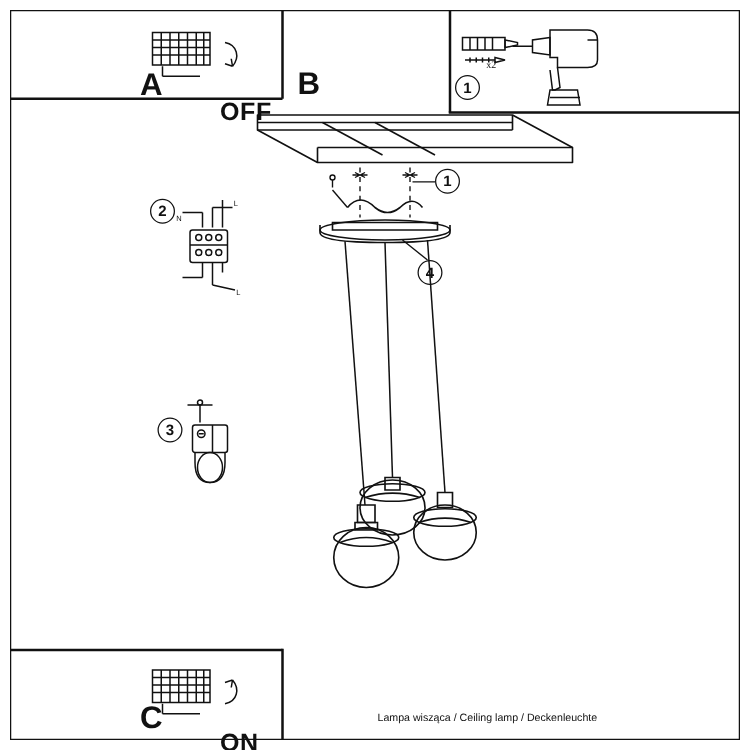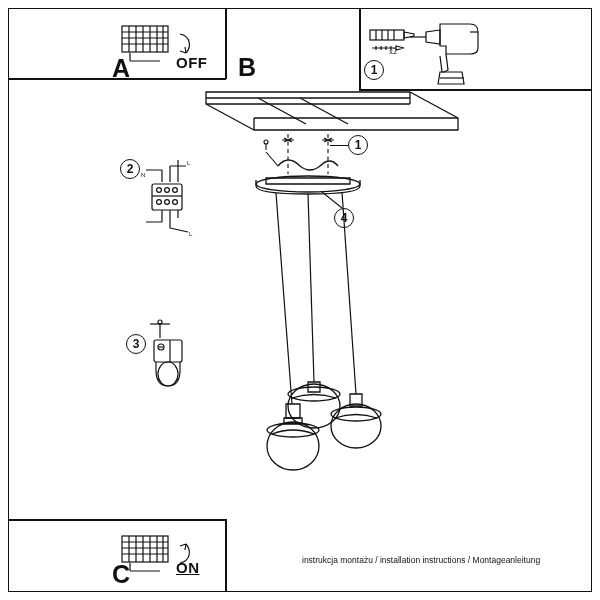--- a/index.html
+++ b/index.html
@@ -34,22 +34,23 @@
     position: absolute;
     color: #111;
     font-weight: bold;
     line-height: 1;
     white-space: nowrap;
   }
   .lbl-big {
     font-size: 25px;
   }
   .lbl-onoff {
-    font-size: 15px;
+    font-size: 20px;
     letter-spacing: 0.5px;
+    margin-top: 25px;
   }
   .circlenum {
     position: absolute;
     width: 20px;
     height: 20px;
     border: 1.5px solid #111;
     border-radius: 50%;
     box-sizing: border-box;
     color: #111;
     font-size: 12px;
@@ -281,15 +282,15 @@
         <line x1="34" y1="6" x2="34" y2="32"></line>
         <line x1="41" y1="6" x2="41" y2="32"></line>
         <line x1="47" y1="6" x2="47" y2="32"></line>
         <path d="M14 33 L14 41 M14 41 L44 41"></path>
         <path d="M64 33 C74 31 76 21 70 14"></path>
         <path d="M70 14 L64 16 M70 14 L69 20"></path>
       </g>
     </svg>
   </div>
 
-  <div class="footer-text" style="left:302px; top:554px;">instrukcja montażu / installation instructions / Montageanleitung</div>
+  <div class="footer-text" style="left:302px; top:568px;">Lampa wisząca / Ceiling lamp / Deckenleuchte</div>
 
 </div>
 
 </body></html>

